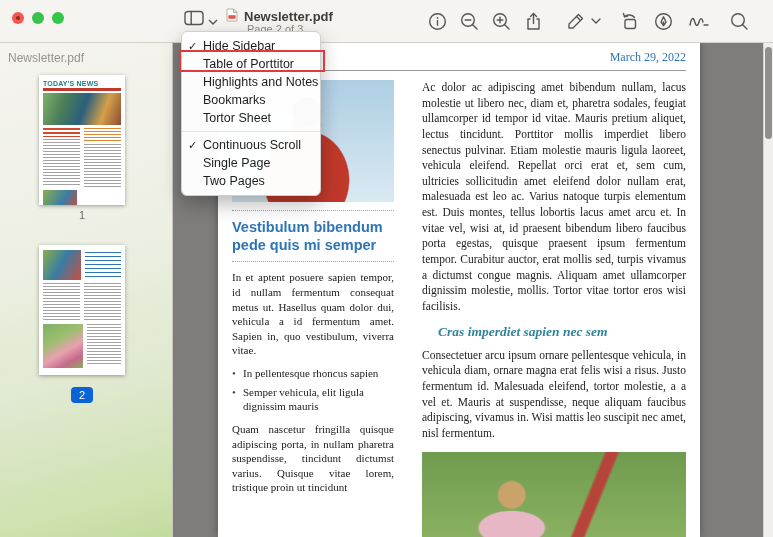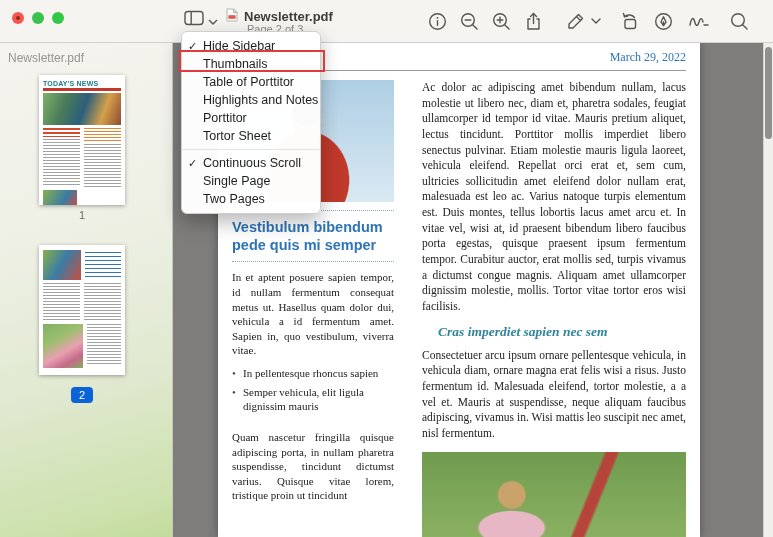--- a/index.html
+++ b/index.html
@@ -68,21 +68,21 @@
   .col-right { flex:1; font-family:"Liberation Serif",serif; font-size:11.5px; line-height:1.36; color:#222; text-align:justify; }
   .col-left p, .col-right p { margin:0 0 8px; }
 
   .photo-boy { height:122px; margin-bottom:8px;
     background:
       radial-gradient(circle at 46% 26%, #241811 0 11%, transparent 12%),
       radial-gradient(circle at 46% 37%, #8a5a3a 0 12%, transparent 13%),
       radial-gradient(ellipse at 46% 82%, #c0392b 0 34%, transparent 35%),
       linear-gradient(180deg,#aecfe4 0%,#c6ddec 55%,#d9e9f2 100%); }
   .heading-left { font-family:"Liberation Sans",sans-serif; font-weight:700; color:#2e75b6; font-size:14.5px; line-height:1.25; padding:7px 0; border-top:1px dotted #8aa8c5; border-bottom:1px dotted #8aa8c5; margin-bottom:8px; text-align:left; }
-  .bullets { list-style:none; margin:0 0 16px; }
+  .bullets { list-style:none; margin:0 0 8px; }
   .bullets li { position:relative; padding-left:11px; margin-bottom:4px; text-align:left; }
   .bullets li::before { content:"•"; position:absolute; left:0; color:#444; }
 
   .subheading-right { font-family:"Liberation Serif",serif; font-style:italic; font-weight:700; color:#31859c; font-size:13.5px; margin:9px 16px 6px; text-align:left; }
   .photo-girl { height:165px; margin-top:11px;
     background:
       radial-gradient(circle at 34% 26%, #caa36a 0 6%, transparent 7%),
       radial-gradient(ellipse at 34% 46%, #e8b7c6 0 13%, transparent 14%),
       radial-gradient(ellipse at 33% 72%, #f0ede6 0 15%, transparent 16%),
       linear-gradient(112deg, transparent 55%, #b7443a 56% 59%, transparent 60%),
@@ -273,33 +273,29 @@
   </div>
 </div>
 
 <div class="menu">
   <div class="menu-item">
     <span class="check">✓</span>
     <span>Hide Sidebar</span>
   </div>
   <div class="menu-item">
     <span class="check"></span>
-    <span>Thumbnails</span>
-  </div>
-  <div class="menu-item">
-    <span class="check"></span>
     <span>Table of Porttitor</span>
   </div>
   <div class="menu-item">
     <span class="check"></span>
     <span>Highlights and Notes</span>
   </div>
   <div class="menu-item">
     <span class="check"></span>
-    <span>Porttitor</span>
+    <span>Bookmarks</span>
   </div>
   <div class="menu-item">
     <span class="check"></span>
     <span>Tortor Sheet</span>
   </div>
   <div class="menu-sep"></div>
   <div class="menu-item">
     <span class="check">✓</span>
     <span>Continuous Scroll</span>
   </div>

